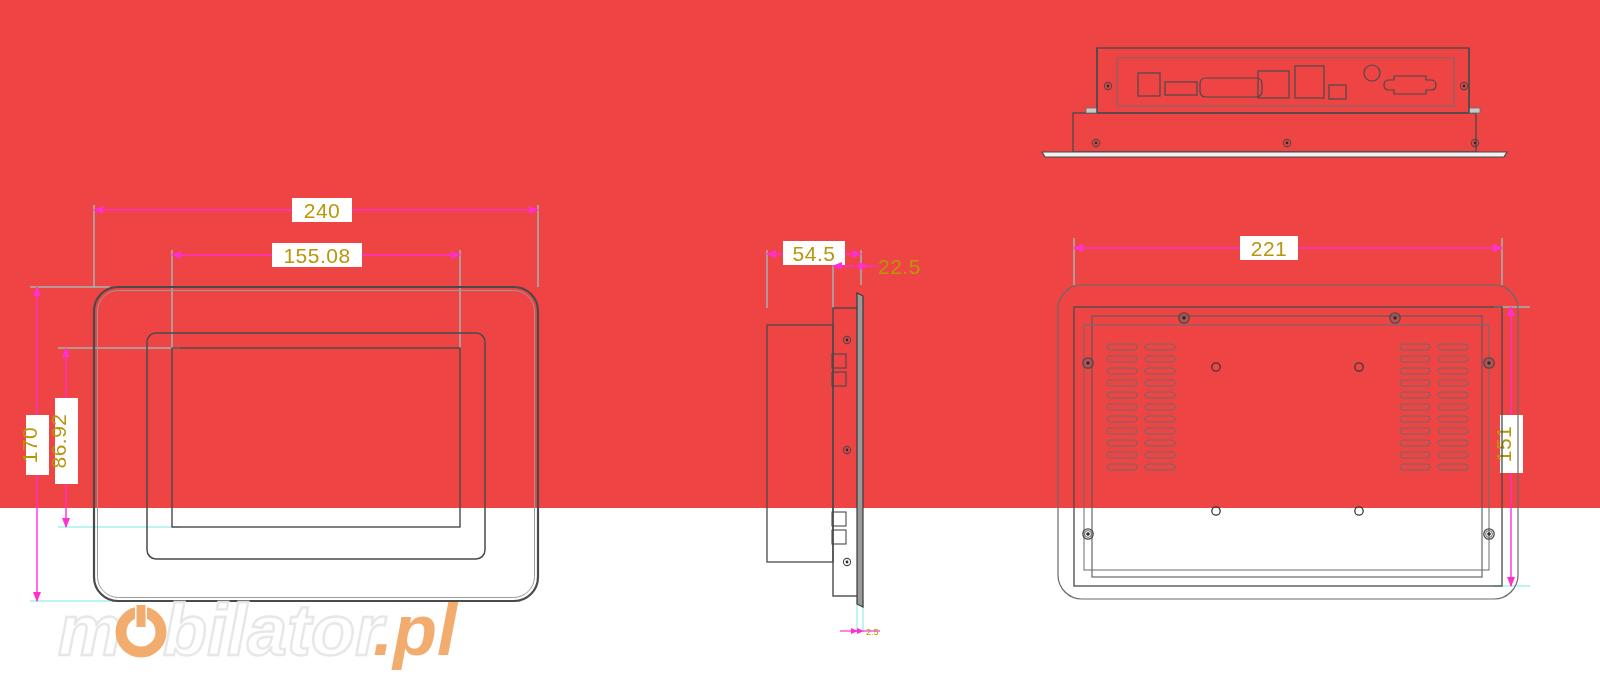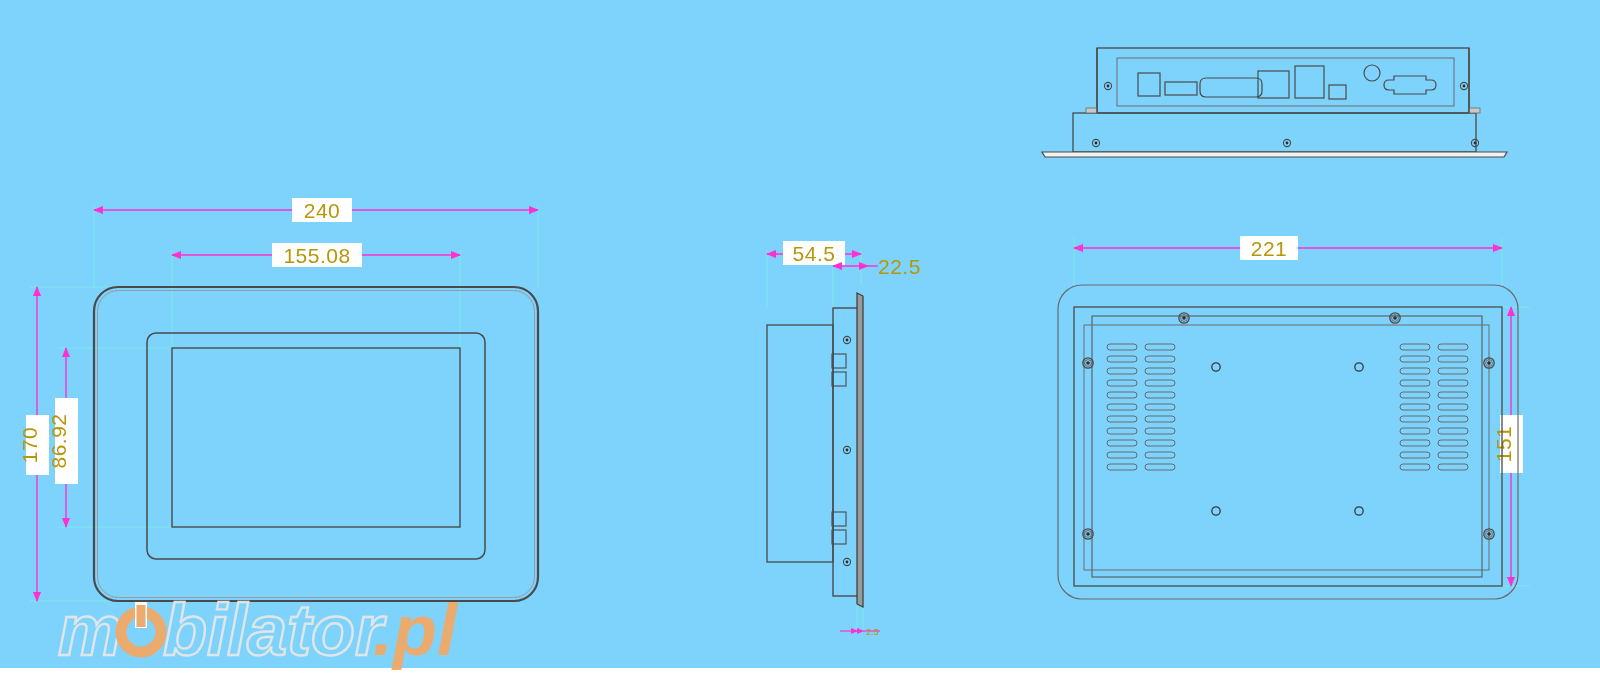--- a/index.html
+++ b/index.html
@@ -10,22 +10,22 @@
   }
   body {
     width: 1600px;
     height: 688px;
     overflow: hidden;
     font-family: "Liberation Sans", sans-serif;
   }
   #drawing-root {
     position: relative;
     width: 1600px;
-    height: 668px;
-    background: #7dd3fc;
+    height: 508px;
+    background: #ef4444;
   }
   svg.cad {
     position: absolute;
     left: 0;
     top: 0;
     width: 1600px;
     height: 688px;
     display: block;
   }
   .dim-text {

